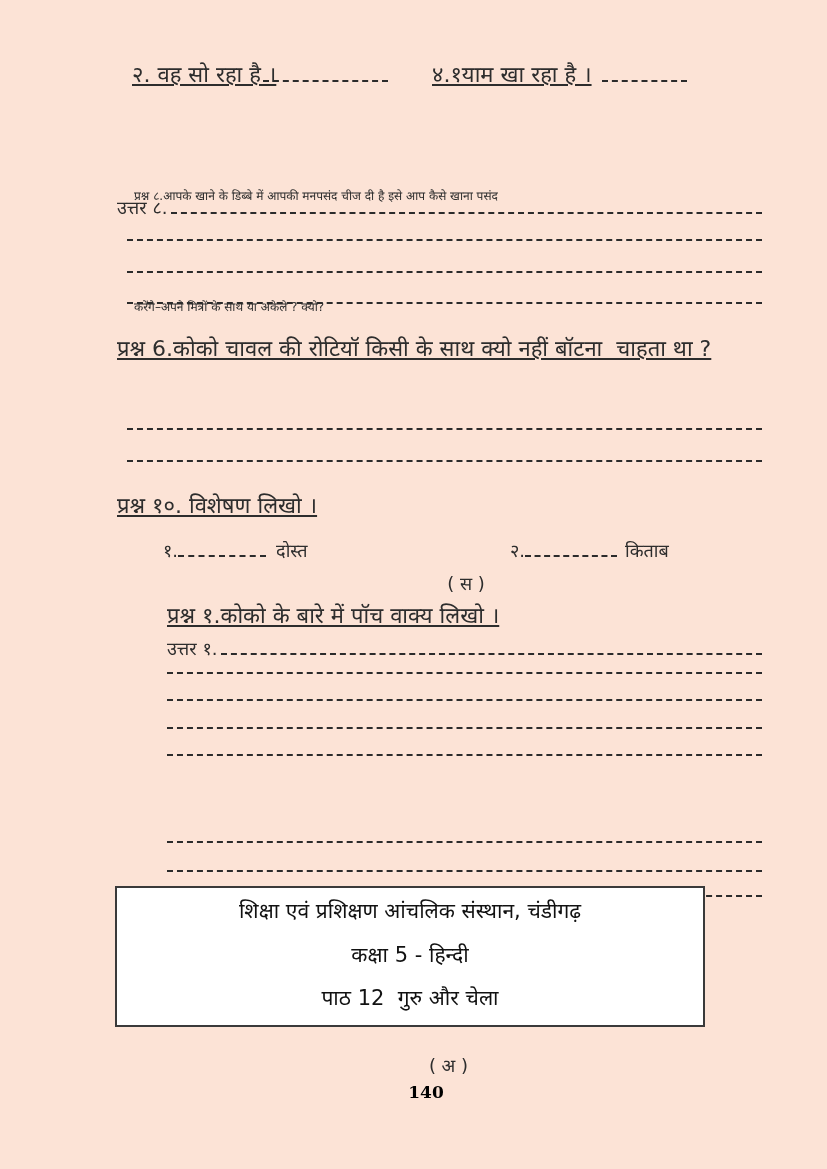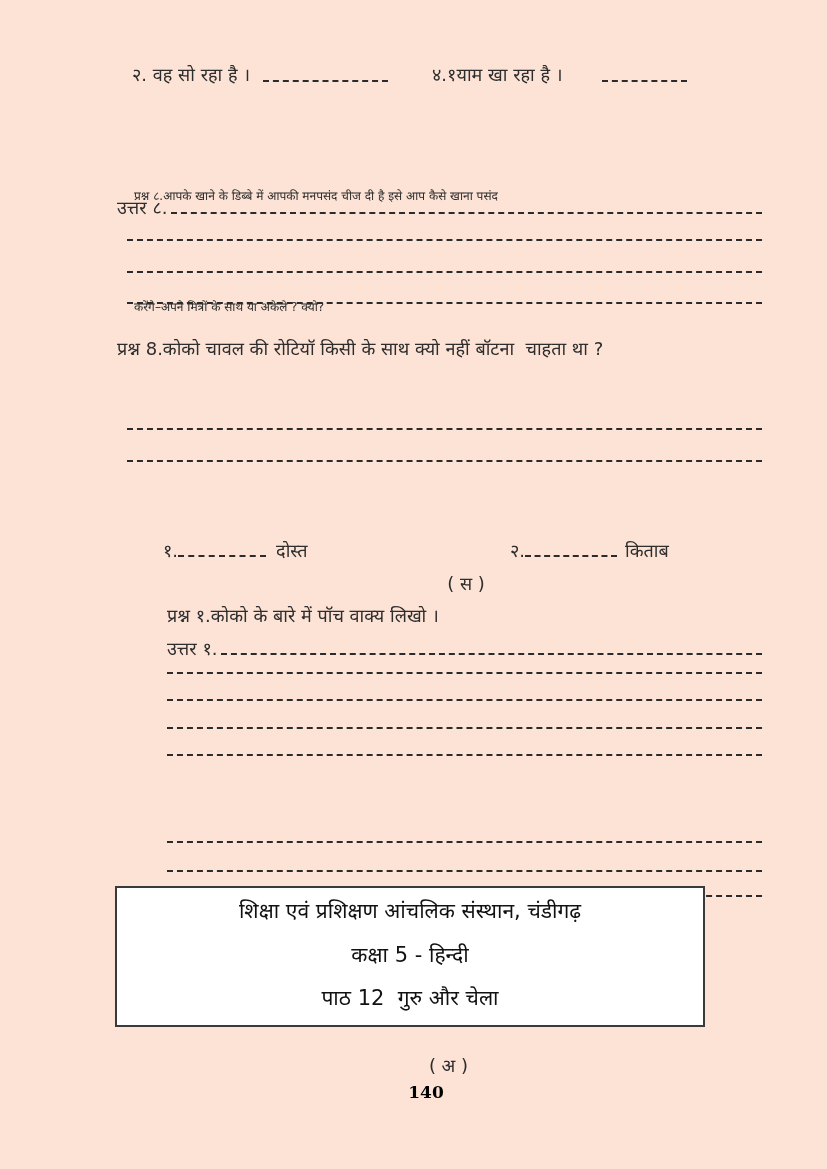--- a/index.html
+++ b/index.html
@@ -5,21 +5,21 @@
   html,body{margin:0;padding:0;background:#e8e8e8;}
   .page{
     position:relative;
     width:827px;height:1169px;
     background:#fce3d6;
     font-family:"DejaVu Sans","Liberation Sans",sans-serif;
     color:#2d2d2d;
     overflow:hidden;
     margin:0 auto;
   }
-  .t{position:absolute;font-size:18px;line-height:26px;white-space:pre;}
+  .t{position:absolute;font-size:22px;line-height:26px;white-space:pre;text-decoration:underline;}
   .q8{position:absolute;left:134px;top:104px;font-size:12px;line-height:37px;white-space:pre;}
   .dash-seg{position:absolute;height:0;border-top:2px dashed #2b2b2b;}
   .dashline{position:absolute;height:0;border-top:2px dashed #2b2b2b;}
   .fillrow{position:absolute;display:flex;font-size:18px;line-height:26px;}
   .fillrow .lbl{white-space:pre;}
   .fillrow .fill{flex:1;height:17px;border-bottom:2px dashed #2b2b2b;margin-left:4px;}
   .fillgroup{position:absolute;display:flex;font-size:18px;line-height:26px;}
   .fillgroup .lbl{white-space:pre;}
   .fillgroup .fdash{height:0;border-top:2px dashed #2b2b2b;margin-top:17px;}
   .fillgroup .word{white-space:pre;}
@@ -56,24 +56,25 @@
   </div>
 
   <div class="fillrow" style="left:117px;top:195px;right:65px">
     <span class="lbl">उत्तर ८.</span>
     <span class="fill"></span>
   </div>
   <div class="dashline" style="left:127px;top:239px;right:65px"></div>
   <div class="dashline" style="left:127px;top:271px;right:65px"></div>
   <div class="dashline" style="left:127px;top:302px;right:65px"></div>
 
-  <span class="t" style="left:117px;top:336px">प्रश्न 8.कोको चावल की रोटियॉ किसी के साथ क्यो नहीं बॉटना  चाहता था ?</span>
+  <span class="t" style="left:117px;top:336px">प्रश्न 6.कोको चावल की रोटियॉ किसी के साथ क्यो नहीं बॉटना  चाहता था ?</span>
   <div class="dashline" style="left:127px;top:428px;right:65px"></div>
   <div class="dashline" style="left:127px;top:460px;right:65px"></div>
 
+  <span class="t" style="left:117px;top:493px">प्रश्न १०. विशेषण लिखो ।</span>
 
   <div class="fillgroup" style="left:163px;top:538px">
     <span class="lbl">१.</span>
     <span class="fdash" style="width:88px"></span>
     <span class="word" style="margin-left:10px">दोस्त</span>
   </div>
   <div class="fillgroup" style="left:510px;top:538px">
     <span class="lbl">२.</span>
     <span class="fdash" style="width:92px"></span>
     <span class="word" style="margin-left:8px">किताब</span>

